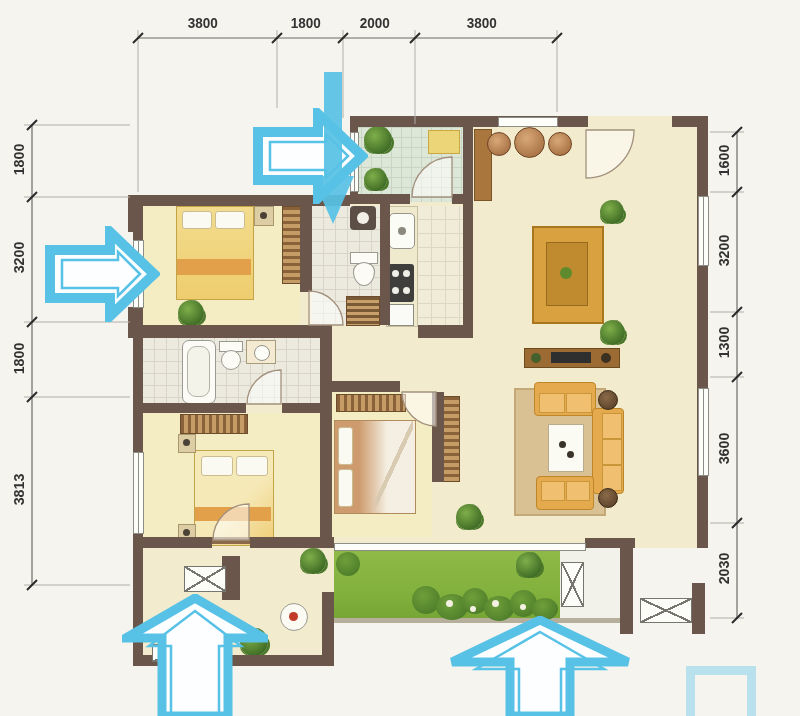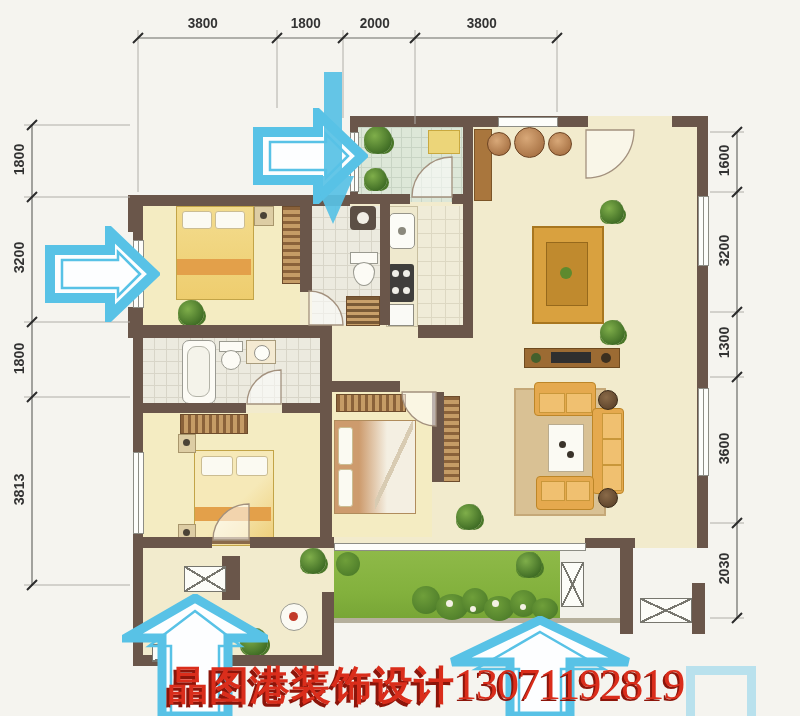--- a/index.html
+++ b/index.html
@@ -295,17 +295,14 @@
   <svg class="arrowsvg" style="left:122px;top:594px;" width="146" height="122" viewBox="0 0 146 122">
     <polygon points="73,4 142,44 106,44 106,122 40,122 40,44 4,44" fill="#fdfeff" stroke="var(--arrow)" stroke-width="9" stroke-linejoin="miter"></polygon>
     <polygon points="73,17 119,52 97,52 97,122 49,122 49,52 27,52" fill="none" stroke="var(--arrow)" stroke-width="2.5"></polygon>
   </svg>
   <svg class="arrowsvg" style="left:448px;top:616px;" width="184" height="100" viewBox="0 0 184 100">
     <polygon points="92,4 180,46 122,46 122,100 62,100 62,46 4,46" fill="#fdfeff" stroke="var(--arrow)" stroke-width="9" stroke-linejoin="miter"></polygon>
     <polygon points="92,16 156,53 113,53 113,100 71,100 71,53 28,53" fill="none" stroke="var(--arrow)" stroke-width="2.5"></polygon>
   </svg>
   <i class="abs" style="left:686px;top:666px;width:52px;height:44px;border:9px solid rgba(125,205,235,.5);z-index:6;"></i>
 
-  <div id="wm">
-    <span class="brand">晶图港装饰设计</span><span class="phone">13071192819</span>
-  </div>
 
 </div>
 
 </body></html>

